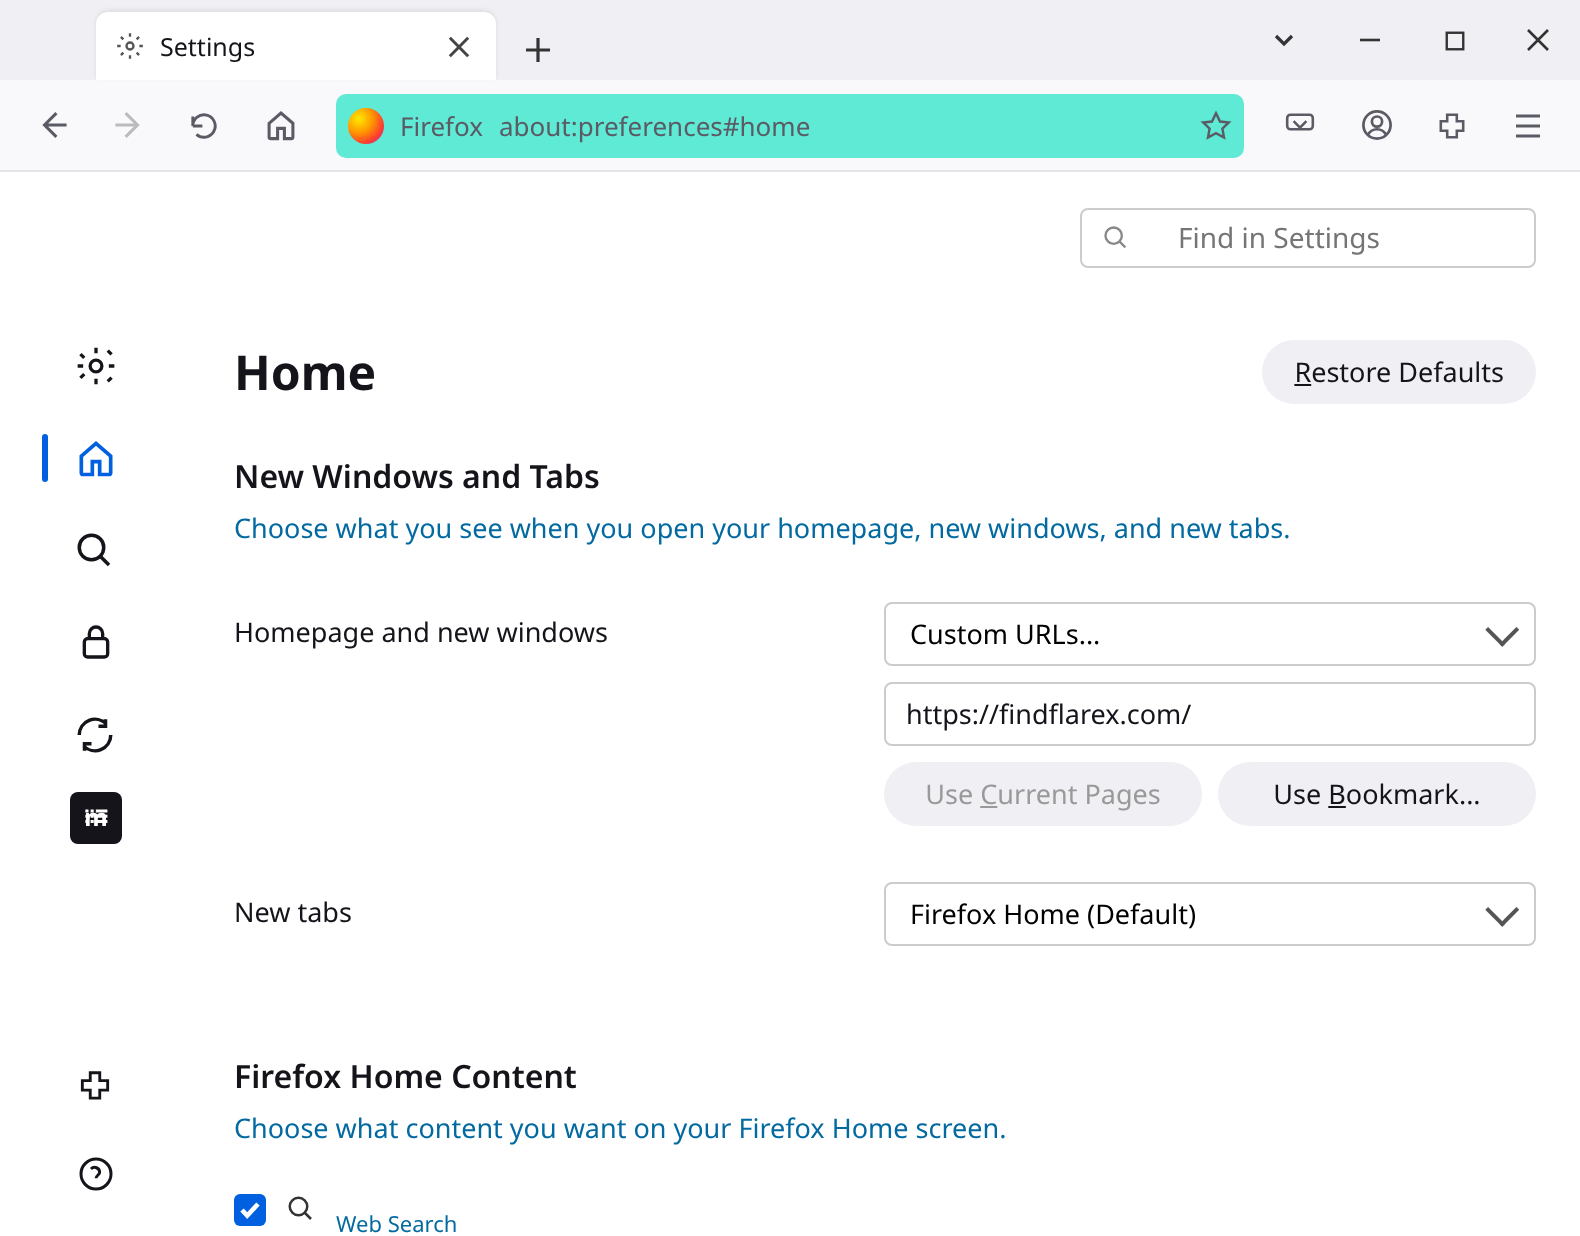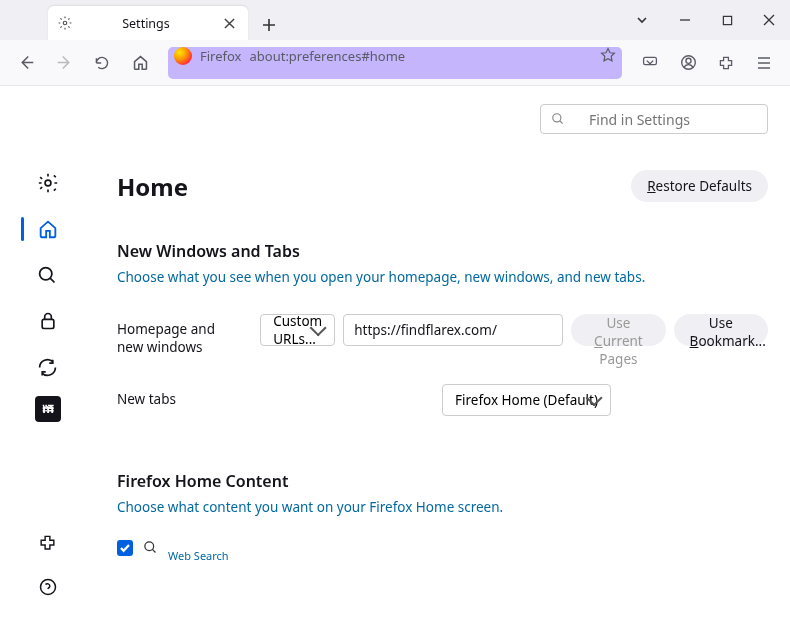--- a/index.html
+++ b/index.html
@@ -1,33 +1,33 @@
 <!DOCTYPE html>
 <html><head>
 <meta charset="utf-8">
 <style>
 * { margin:0; padding:0; box-sizing:border-box; font-family:"Segoe UI",system-ui,sans-serif; }
 body { width:790px; height:618px; background:#fff; overflow:hidden; position:relative; }
 
 
-.tabbar { height:40px; background:#f0f0f4; display:flex; align-items:flex-end; padding:0 0 0 48px; position:relative;text-align:center; }
+.tabbar { height:40px; background:#f0f0f4; display:flex; align-items:flex-end; padding:0 0 0 48px; position:relative; }
 .tab { display:flex; align-items:center; gap:8px; background:#fff; height:34px; padding:0 10px; border-radius:6px 6px 0 0; width:200px; box-shadow:0 -1px 2px rgba(0,0,0,.08); }
 .tab .fav { width:14px; height:14px; display:flex; align-items:center; justify-content:center; color:#555; }
 .tab .title { flex:1; font-size:12.5px; color:#15141a; white-space:nowrap; overflow:hidden; }
 .tab .close { width:18px; height:18px; display:flex; align-items:center; justify-content:center; color:#444; border-radius:3px; cursor:pointer; }
 .newtab { width:30px; height:30px; display:flex; align-items:center; justify-content:center; margin-left:6px; color:#333; cursor:pointer; border-radius:4px; }
 .tabdrop { margin-left:auto; margin-right:8px; width:28px; height:28px; display:flex; align-items:center; justify-content:center; cursor:pointer; align-self:center; }
 .winbtns { display:flex; gap:0; align-self:stretch; }
 .winbtn { width:42px; height:40px; display:flex; align-items:center; justify-content:center; color:#333; cursor:pointer; }
 
 
 .navbar { height:46px; background:#f9f9fb; display:flex; align-items:center; padding:0 10px; gap:6px; border-bottom:1px solid #e5e5e8; }
 .nbtn { width:32px; height:32px; display:flex; align-items:center; justify-content:center; color:#5b5b66; border-radius:5px; cursor:pointer; }
 .nbtn.disabled { color:#bbb; }
-.urlbar { flex:1; height:32px; background:#c4b5fd; border-radius:5px; display:flex; align-items:flex-start; padding:0 6px; gap:8px; margin:0 6px; }
+.urlbar { flex:1; height:32px; background:#5eead4; border-radius:5px; display:flex; align-items:center; padding:0 6px; gap:8px; margin:0 6px; }
 .fox { width:18px; height:18px; border-radius:50%; background:radial-gradient(circle at 30% 30%,#ffea00,#ff9500 40%,#ff3b30 70%,#a020f0); }
 .urlbar .fxlabel { font-size:13px; color:#5b5b66; }
 .urlbar .url { font-size:13px; color:#5b5b66; flex:1; }
 .urlbar .star { color:#5b5b66; }
 
 
 .content { display:flex; height:calc(618px - 86px); }
 .sidebar { width:95px; padding-top:80px; display:flex; flex-direction:column; align-items:center; gap:12px; position:relative; }
 .sidebtn { width:34px; height:34px; display:flex; align-items:center; justify-content:center; color:#333; border-radius:6px; cursor:pointer; }
 .sidebtn.active { color:#0060df; background:#e8f0fe00; position:relative; }
@@ -38,26 +38,26 @@
 .findbox { position:absolute; right:22px; top:18px; width:228px; }
 .findbox .wrap { display:flex; align-items:center; gap:24px; height:30px; border:1px solid #ccc; border-radius:4px; padding:0 10px; background:#fff; }
 .findbox input { border:none; outline:none; font-size:14px; flex:1; color:#666; background:transparent; }
 
 h1 { font-size:24px; font-weight:700; color:#15141a; margin-top:66px; }
 .restore { position:absolute; right:22px; top:84px; }
 .btn { background:#f0f0f4; border:none; height:32px; padding:0 16px; font-size:13.5px; color:#15141a; border-radius:16px; cursor:pointer; font-family:inherit; }
 .btn[disabled] { color:#999; cursor:default; }
 
 .sect-title { font-size:16px; font-weight:600; margin-top:30px; color:#15141a; }
-.sect-title.first { margin-top:37px; }
+.sect-title.first { margin-top:24px; }
 .desc { font-size:13.5px; color:#0369a1; margin-top:6px; }
 
 .row { display:flex; align-items:flex-start; margin-top:28px; gap:20px; }
 .row .label { width:305px; font-size:13.5px; color:#15141a; padding-top:6px; }
-.row .controls { flex:1; display:flex; gap:8px; }
+.row .controls { flex:1; display:flex; flex-direction:column; gap:8px; }
 .select { height:32px; border:1px solid #ccc; border-radius:4px; background:#fff; display:flex; align-items:center; padding:0 12px; font-size:13.5px; position:relative; cursor:pointer; }
 .select::after { content:""; position:absolute; right:12px; width:10px; height:10px; background:none; border-right:2px solid #555; border-bottom:2px solid #555; transform:rotate(45deg) translateY(-3px); }
 .txtinput { height:32px; border:1px solid #ccc; border-radius:4px; padding:0 10px; font-size:13.5px; outline:none; font-family:inherit; color:#15141a; }
 .btnrow { display:flex; gap:8px; }
 .btnrow .btn { flex:1; min-width:0; }
 
 .check-row { display:flex; align-items:center; gap:10px; margin-top:16px; }
 .check { width:16px; height:16px; background:#0060df; border-radius:3px; display:flex; align-items:center; justify-content:center; color:#fff; cursor:pointer; }
 .check-row .srch { color:#333; }
 .check-row .txt { font-size:11px; color:#0369a1;margin-top:16px; }

